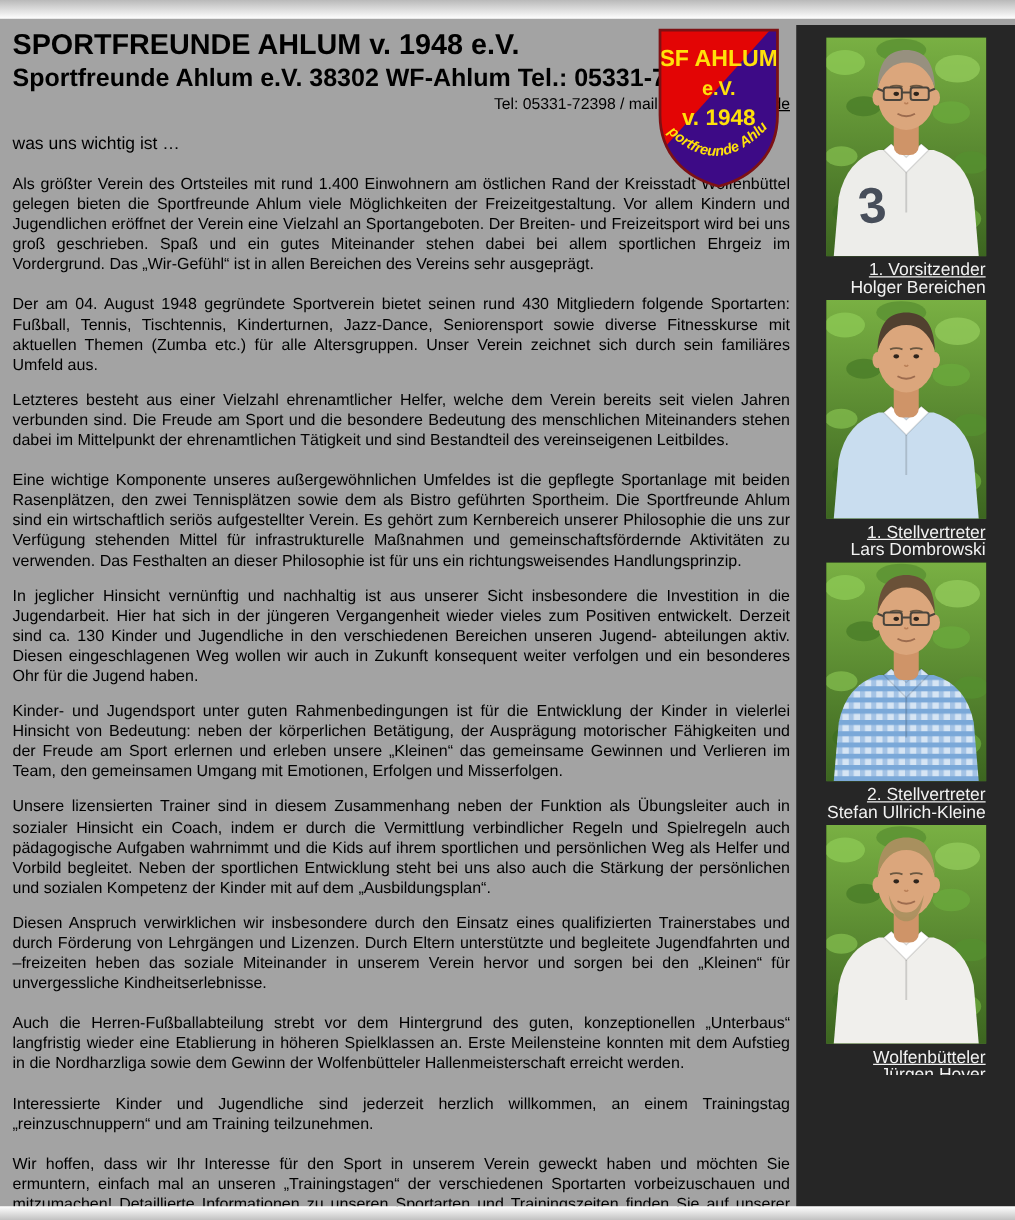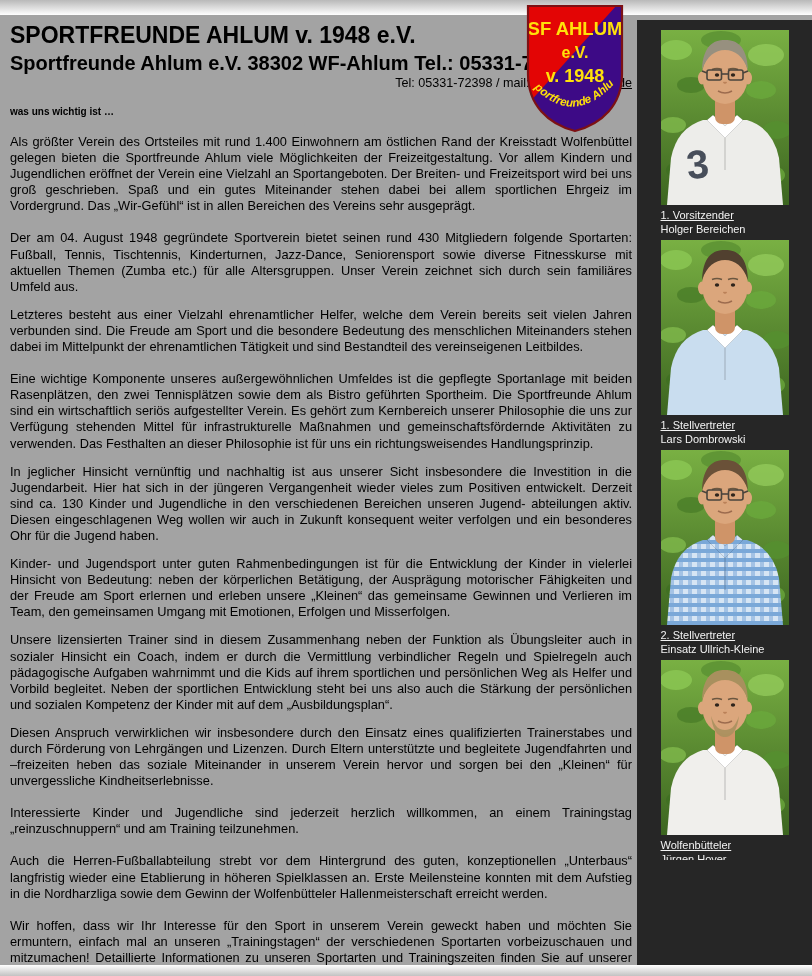--- a/index.html
+++ b/index.html
@@ -8,31 +8,31 @@
   .top-shadow{position:absolute;left:0;top:0;width:812px;height:15px;
         background:linear-gradient(#b9b9b9,#ffffff);}
   .bottom-shadow{position:absolute;left:0;bottom:0;width:812px;height:11px;
         background:linear-gradient(#ffffff,#c2c2c2);}
   .content{position:absolute;left:10px;top:16px;width:622px;}
   .h1{font-size:23px;font-weight:bold;margin:6px 0 0;white-space:nowrap;}
   .h2{font-size:20px;font-weight:bold;margin:3px 0 0;white-space:nowrap;}
   .addr{font-size:12.6px;line-height:16px;margin:13px 0 0;}
   .addr2{font-size:12.6px;line-height:16px;margin:0;padding-left:3px;text-align:right;}
   .link{color:#000;text-decoration:underline;cursor:pointer;}
-  .sec{font-size:10px;font-weight:bold;margin:15px 0 17px;}
+  .sec{font-size:14px;font-weight:normal;margin:15px 0 17px;}
   .article .p{font-size:12.8px;line-height:16.1px;text-align:justify;margin:16px 0 0;}
   .article .p.nogap{margin-top:12px;}
   .article .p.plain{text-align:left;}
-  .logo{position:absolute;left:520px;top:2px;width:110px;height:134px;}
+  .logo{position:absolute;left:520px;top:20px;width:110px;height:134px;}
   .sidebar{position:absolute;left:637px;top:20px;width:175px;height:946px;background:#262626;}
   .people{height:840px;overflow:hidden;padding-top:10px;box-sizing:border-box;}
   .person{width:128px;margin:0 auto 4px;}
   .photo{width:128px;height:175px;overflow:hidden;background:#4e7f2b;}
   .photo svg{display:block;}
-  .cap{text-align:left;color:#f2f2f2;font-size:11px;line-height:14px;margin-top:3px;}
+  .cap{text-align:right;color:#f2f2f2;font-size:14px;line-height:14px;margin-top:3px;}
   .cap-title{text-decoration:underline;cursor:pointer;}
   .cap-name{}
   .hidden-defs{position:absolute;width:0;height:0;overflow:hidden;}
 </style>
 </head>
 <body>
 
 <svg class="hidden-defs" aria-hidden="true">
   <defs>
     <pattern id="checks" width="9" height="9" patternUnits="userSpaceOnUse">
@@ -57,22 +57,22 @@
     <p class="sec">was uns wichtig ist …</p>
     <div class="article">
         <p class="p">Als größter Verein des Ortsteiles mit rund 1.400 Einwohnern am östlichen Rand der Kreisstadt Wolfenbüttel gelegen bieten die Sportfreunde Ahlum viele Möglichkeiten der Freizeitgestaltung. Vor allem Kindern und Jugendlichen eröffnet der Verein eine Vielzahl an Sportangeboten. Der Breiten- und Freizeitsport wird bei uns groß geschrieben. Spaß und ein gutes Miteinander stehen dabei bei allem sportlichen Ehrgeiz im Vordergrund. Das „Wir-Gefühl“ ist in allen Bereichen des Vereins sehr ausgeprägt.</p>
         <p class="p">Der am 04. August 1948 gegründete Sportverein bietet seinen rund 430 Mitgliedern folgende Sportarten: Fußball, Tennis, Tischtennis, Kinderturnen, Jazz-Dance, Seniorensport sowie diverse Fitnesskurse mit aktuellen Themen (Zumba etc.) für alle Altersgruppen. Unser Verein zeichnet sich durch sein familiäres Umfeld aus.</p>
         <p class="p nogap">Letzteres besteht aus einer Vielzahl ehrenamtlicher Helfer, welche dem Verein bereits seit vielen Jahren verbunden sind. Die Freude am Sport und die besondere Bedeutung des menschlichen Miteinanders stehen dabei im Mittelpunkt der ehrenamtlichen Tätigkeit und sind Bestandteil des vereinseigenen Leitbildes.</p>
         <p class="p">Eine wichtige Komponente unseres außergewöhnlichen Umfeldes ist die gepflegte Sportanlage mit beiden Rasenplätzen, den zwei Tennisplätzen sowie dem als Bistro geführten Sportheim. Die Sportfreunde Ahlum sind ein wirtschaftlich seriös aufgestellter Verein. Es gehört zum Kernbereich unserer Philosophie die uns zur Verfügung stehenden Mittel für infrastrukturelle Maßnahmen und gemeinschaftsfördernde Aktivitäten zu verwenden. Das Festhalten an dieser Philosophie ist für uns ein richtungsweisendes Handlungsprinzip.</p>
         <p class="p nogap">In jeglicher Hinsicht vernünftig und nachhaltig ist aus unserer Sicht insbesondere die Investition in die Jugendarbeit. Hier hat sich in der jüngeren Vergangenheit wieder vieles zum Positiven entwickelt. Derzeit sind ca. 130 Kinder und Jugendliche in den verschiedenen Bereichen unseren Jugend- abteilungen aktiv. Diesen eingeschlagenen Weg wollen wir auch in Zukunft konsequent weiter verfolgen und ein besonderes Ohr für die Jugend haben.</p>
         <p class="p nogap">Kinder- und Jugendsport unter guten Rahmenbedingungen ist für die Entwicklung der Kinder in vielerlei Hinsicht von Bedeutung: neben der körperlichen Betätigung, der Ausprägung motorischer Fähigkeiten und der Freude am Sport erlernen und erleben unsere „Kleinen“ das gemeinsame Gewinnen und Verlieren im Team, den gemeinsamen Umgang mit Emotionen, Erfolgen und Misserfolgen.</p>
         <p class="p nogap">Unsere lizensierten Trainer sind in diesem Zusammenhang neben der Funktion als Übungsleiter auch in sozialer Hinsicht ein Coach, indem er durch die Vermittlung verbindlicher Regeln und Spielregeln auch pädagogische Aufgaben wahrnimmt und die Kids auf ihrem sportlichen und persönlichen Weg als Helfer und Vorbild begleitet. Neben der sportlichen Entwicklung steht bei uns also auch die Stärkung der persönlichen und sozialen Kompetenz der Kinder mit auf dem „Ausbildungsplan“.</p>
         <p class="p nogap">Diesen Anspruch verwirklichen wir insbesondere durch den Einsatz eines qualifizierten Trainerstabes und durch Förderung von Lehrgängen und Lizenzen. Durch Eltern unterstützte und begleitete Jugendfahrten und –freizeiten heben das soziale Miteinander in unserem Verein hervor und sorgen bei den „Kleinen“ für unvergessliche Kindheitserlebnisse.</p>
+        <p class="p">Auch die Herren-Fußballabteilung strebt vor dem Hintergrund des guten, konzeptionellen „Unterbaus“ langfristig wieder eine Etablierung in höheren Spielklassen an. Erste Meilensteine konnten mit dem Aufstieg in die Nordharzliga sowie dem Gewinn der Wolfenbütteler Hallenmeisterschaft erreicht werden.</p>
         <p class="p">Interessierte Kinder und Jugendliche sind jederzeit herzlich willkommen, an einem Trainingstag „reinzuschnuppern“ und am Training teilzunehmen.</p>
-        <p class="p">Auch die Herren-Fußballabteilung strebt vor dem Hintergrund des guten, konzeptionellen „Unterbaus“ langfristig wieder eine Etablierung in höheren Spielklassen an. Erste Meilensteine konnten mit dem Aufstieg in die Nordharzliga sowie dem Gewinn der Wolfenbütteler Hallenmeisterschaft erreicht werden.</p>
         <p class="p">Wir hoffen, dass wir Ihr Interesse für den Sport in unserem Verein geweckt haben und möchten Sie ermuntern, einfach mal an unseren „Trainingstagen“ der verschiedenen Sportarten vorbeizuschauen und mitzumachen! Detaillierte Informationen zu unseren Sportarten und Trainingszeiten finden Sie auf unserer Internetseite unter „Sportangebot“ – <a class="link" href="#">www.sf-ahlum.de</a></p>
         <p class="p plain">Â</p>
       </div>
   </div>
 
   <div class="logo">
     <svg viewBox="0 0 110 134" width="110" height="134">
       <defs>
         <clipPath id="sclip">
             <path d="M8,4 H102 V72 C102 103 82 122 55 129 C28 122 8 103 8 72 Z"></path>
@@ -231,21 +231,21 @@
             <path d="M60.5,44 H67.5"></path>
             <path d="M46,43 L41,41"></path>
             <path d="M82,43 L87,41"></path>
           </g>
           <text class="num" x="38" y="148" text-anchor="middle" font-size="40" font-weight="bold" fill="#474e5a" transform="rotate(-6 38 148)"></text>
         </g>
       </svg>
     </div>
     <div class="cap">
       <div class="cap-title">2. Stellvertreter</div>
-      <div class="cap-name">Einsatz Ullrich-Kleine</div>
+      <div class="cap-name">Stefan Ullrich-Kleine</div>
     </div>
   </div>
 
   <div class="person">
     <div class="photo">
       <svg viewBox="0 0 128 175" width="128" height="175">
         <rect width="128" height="175" fill="url(#leafG)"></rect>
         <g>
           <ellipse cx="15" cy="20" rx="16" ry="10" fill="#8cc854" opacity=".8"></ellipse>
           <ellipse cx="60" cy="10" rx="20" ry="9" fill="#5d9434" opacity=".9"></ellipse>

